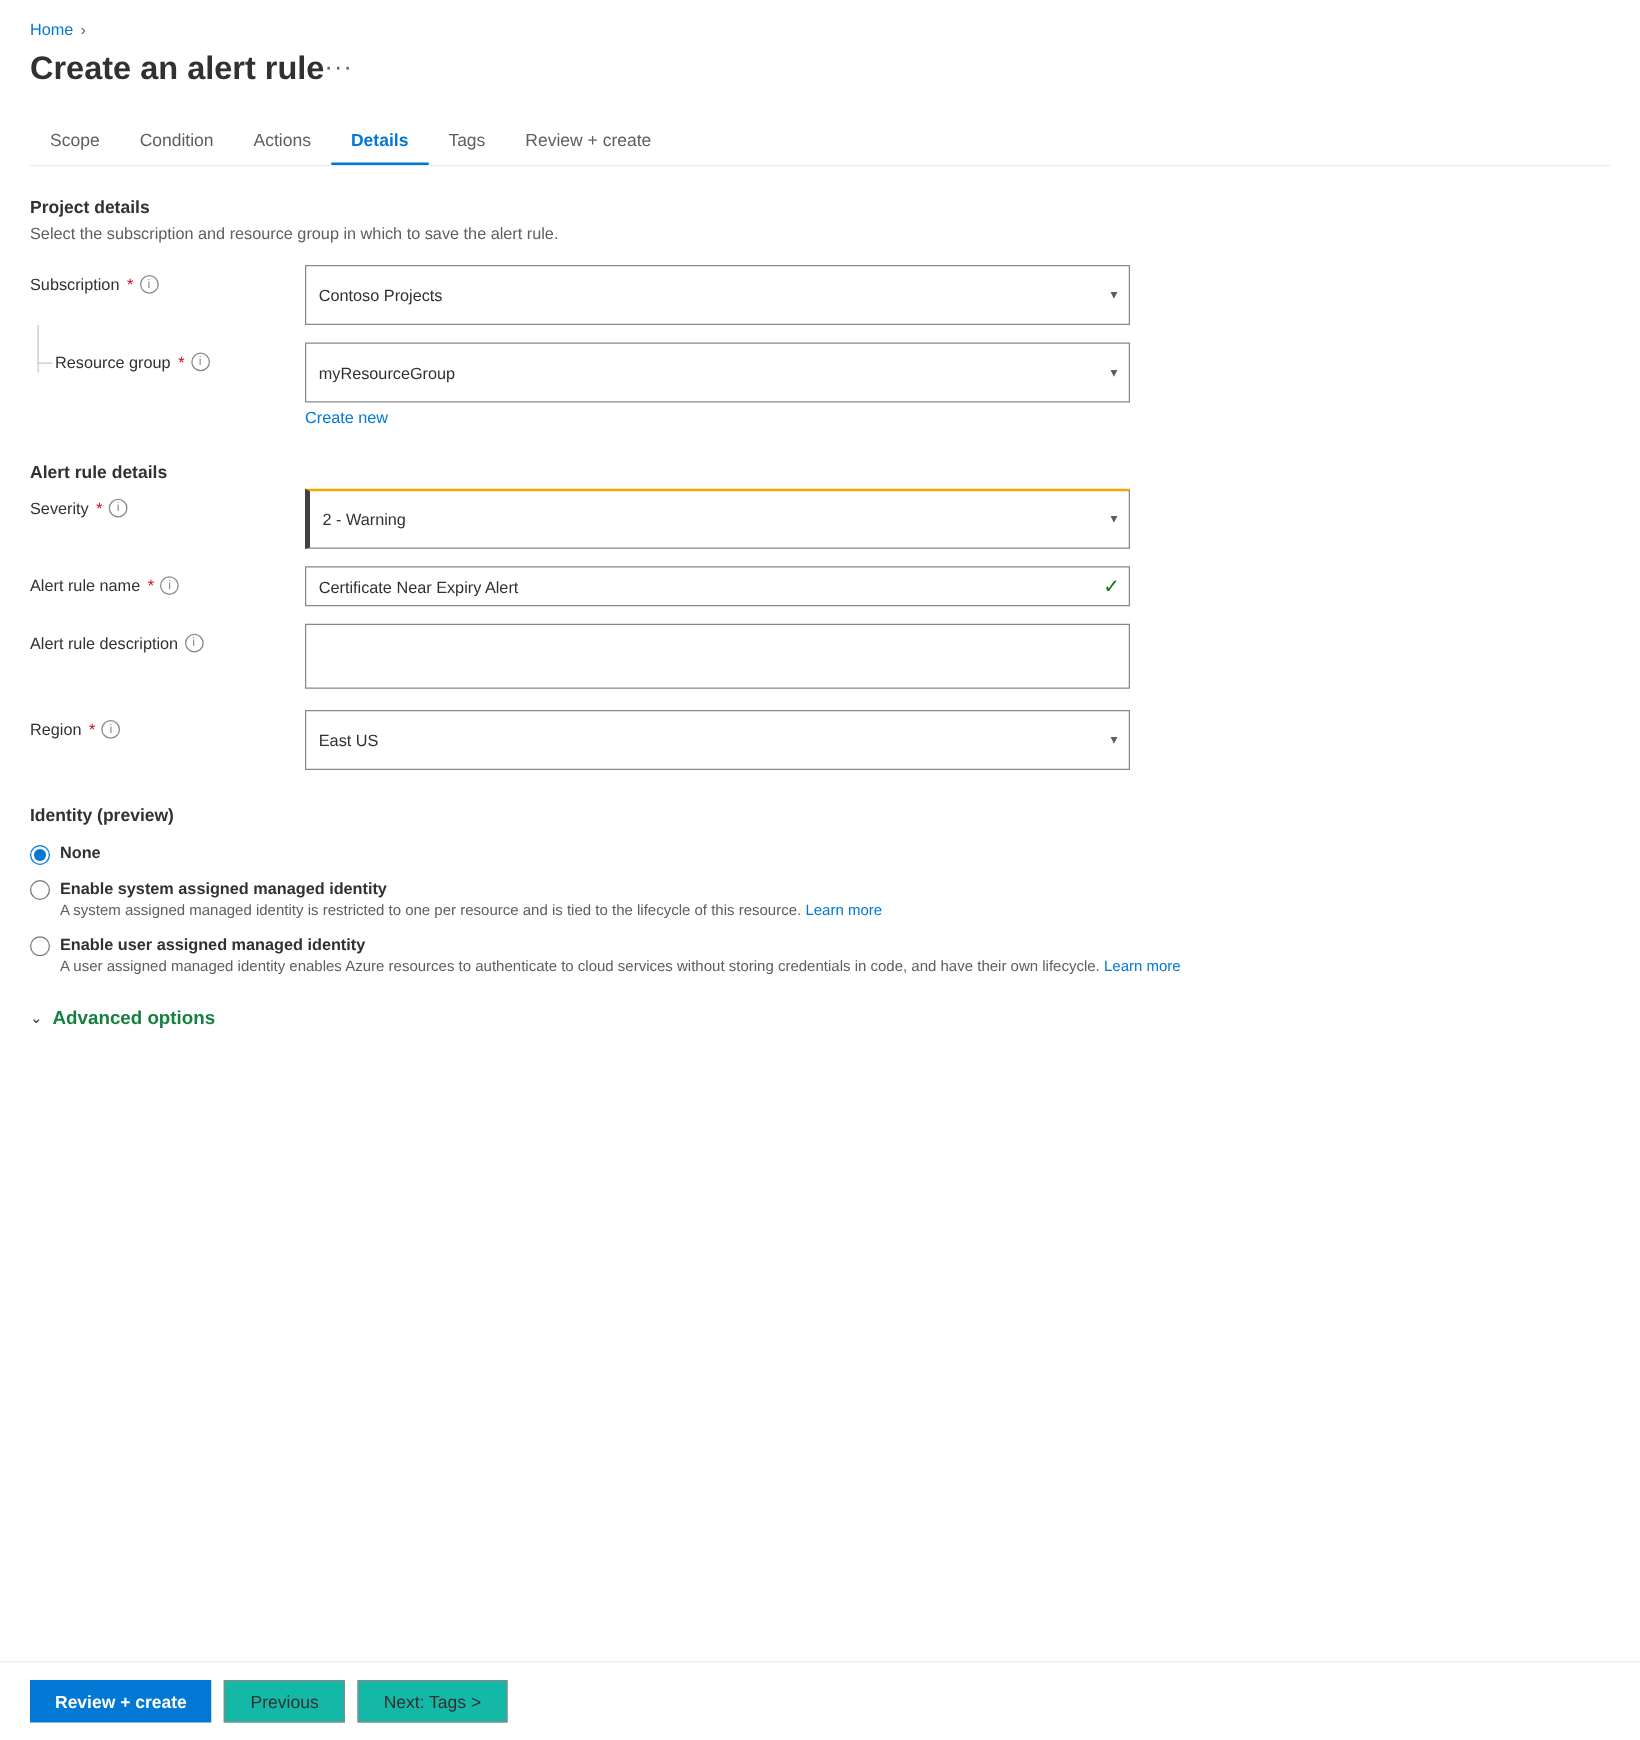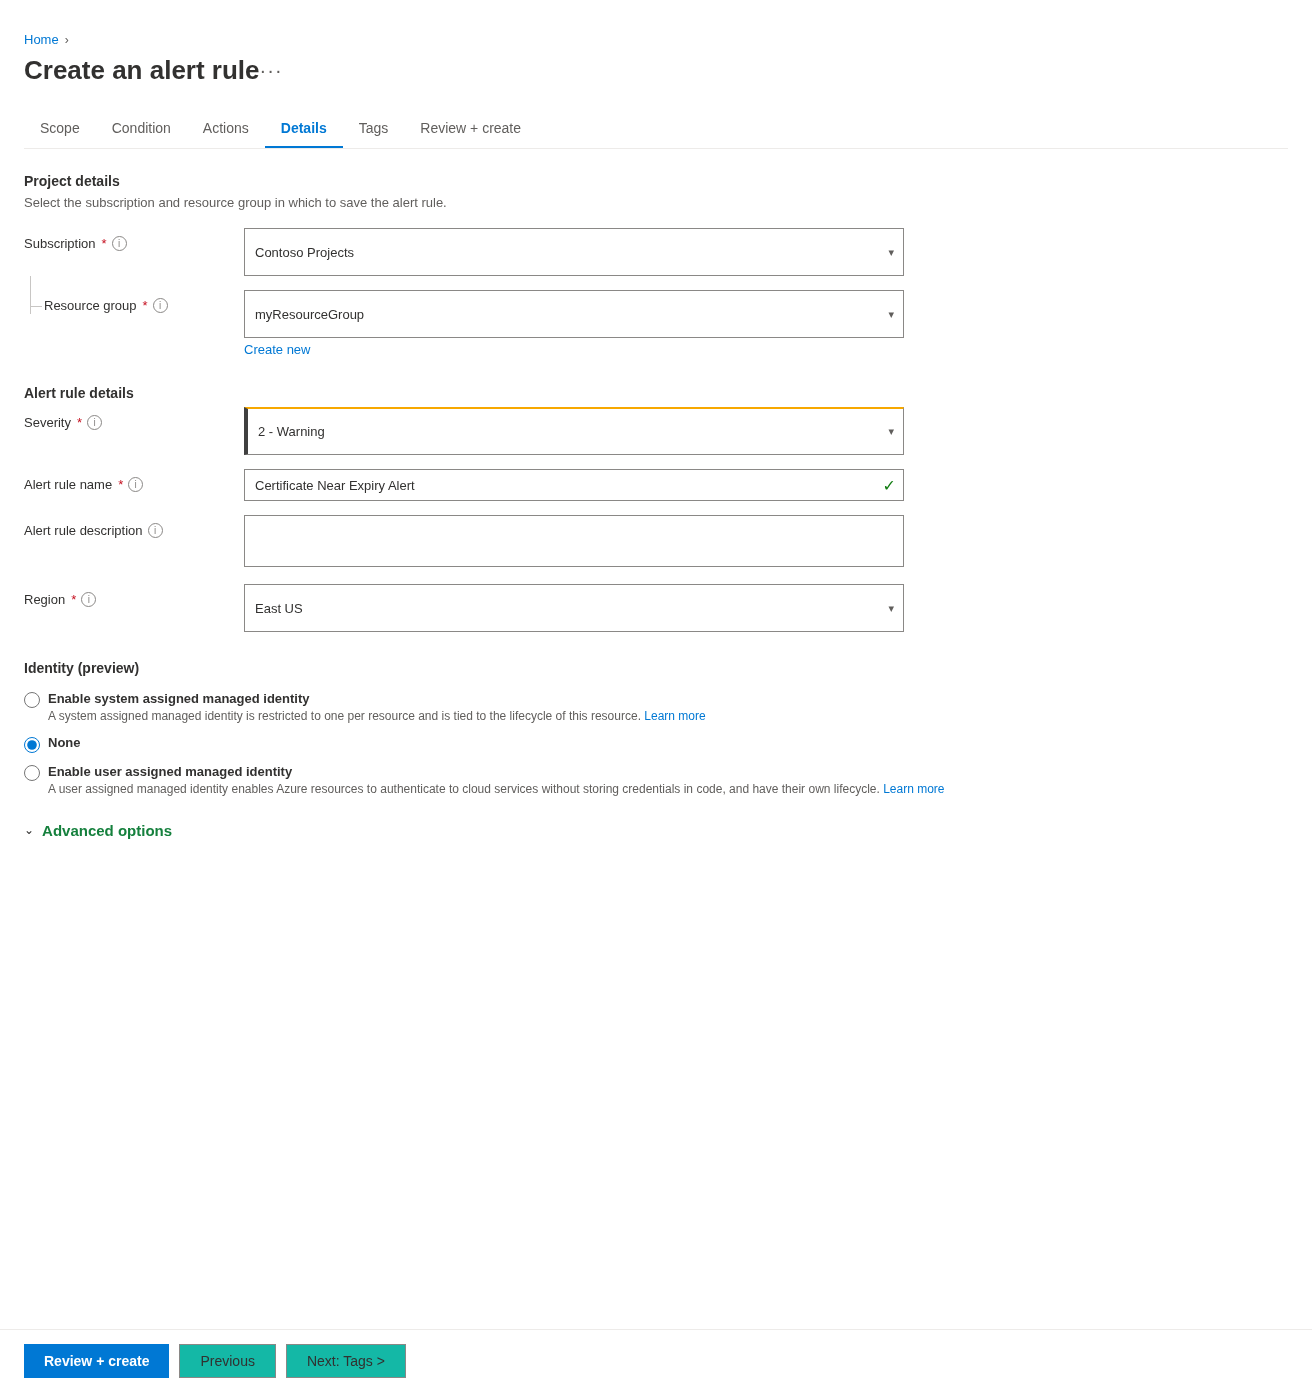--- a/index.html
+++ b/index.html
@@ -7,21 +7,21 @@
       font-family: 'Segoe UI', -apple-system, BlinkMacSystemFont, sans-serif;
       font-size: 14px;
       color: #323130;
       background: #fff;
       min-height: 1392px;
       display: flex;
       flex-direction: column;
     }
     .main-content {
       flex: 1;
-      padding: 32px 24px 24px 24px;
+      padding: 16px 24px 24px 24px;
     }
     .breadcrumb {
       display: flex;
       align-items: center;
       gap: 6px;
       font-size: 13px;
       margin-bottom: 8px;
     }
     .breadcrumb-home {
       color: #0078d4;
@@ -434,33 +434,33 @@
           <span class="select-chevron">▾</span>
         </div>
       </div>
     </div>
   </div>
 
   <div class="identity-section">
     <div class="identity-title">Identity (preview)</div>
 
     <div class="radio-option">
+      <input type="radio" name="identity" id="identity-none" checked="" style="">
+      <label for="identity-none" class="radio-label">None</label>
+    </div>
+
+    <div class="radio-option">
       <input type="radio" name="identity" id="identity-system" style="">
       <div>
         <label for="identity-system" class="radio-label">Enable system assigned managed identity</label>
         <div class="radio-desc">
           <span>A system assigned managed identity is restricted to one per resource and is tied to the lifecycle of this resource.</span>
           <a class="learn-more-link">Learn more</a>
         </div>
       </div>
-    </div>
-
-    <div class="radio-option">
-      <input type="radio" name="identity" id="identity-none" checked="" style="">
-      <label for="identity-none" class="radio-label">None</label>
     </div>
 
     <div class="radio-option">
       <input type="radio" name="identity" id="identity-user" style="">
       <div>
         <label for="identity-user" class="radio-label">Enable user assigned managed identity</label>
         <div class="radio-desc">
           <span>A user assigned managed identity enables Azure resources to authenticate to cloud services without storing credentials in code, and have their own lifecycle.</span>
           <a class="learn-more-link">Learn more</a>
         </div>

